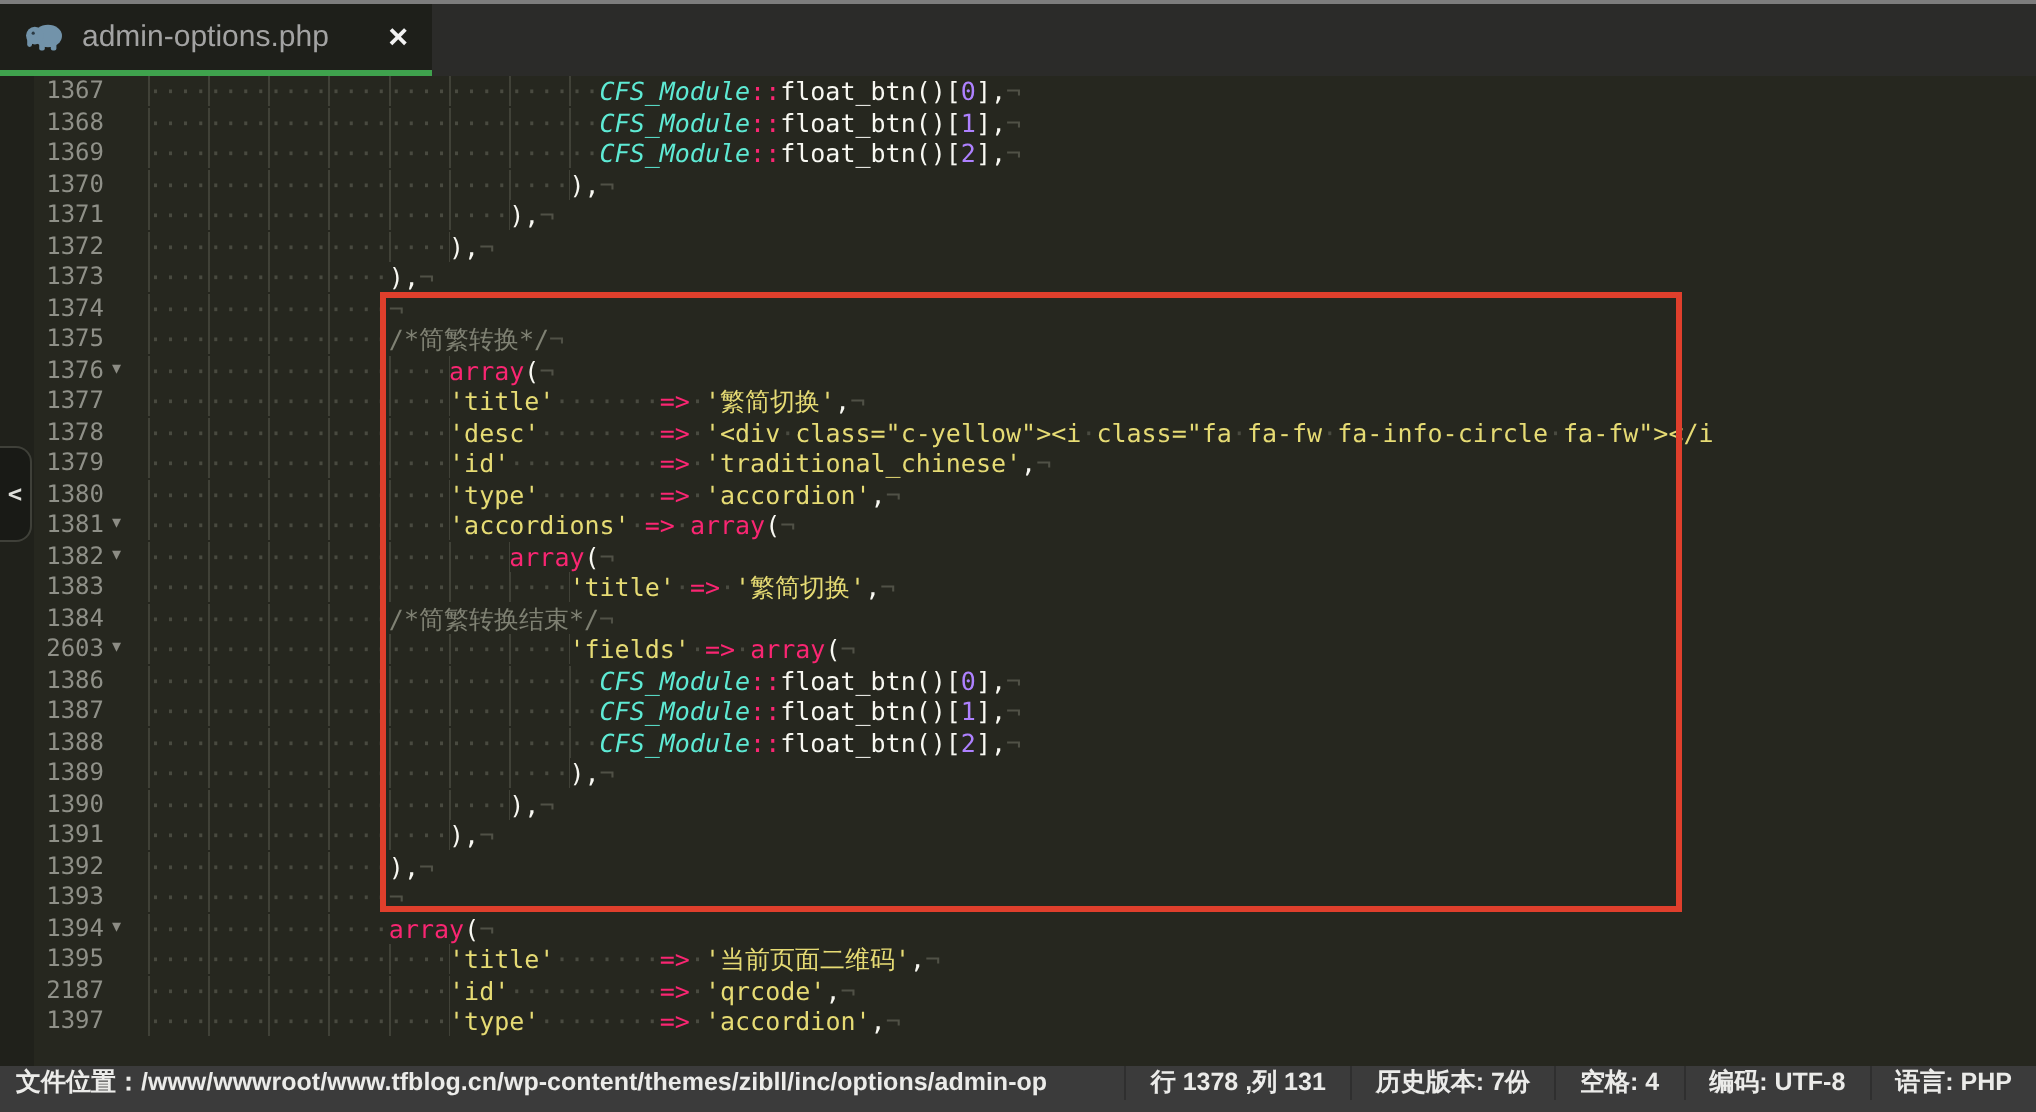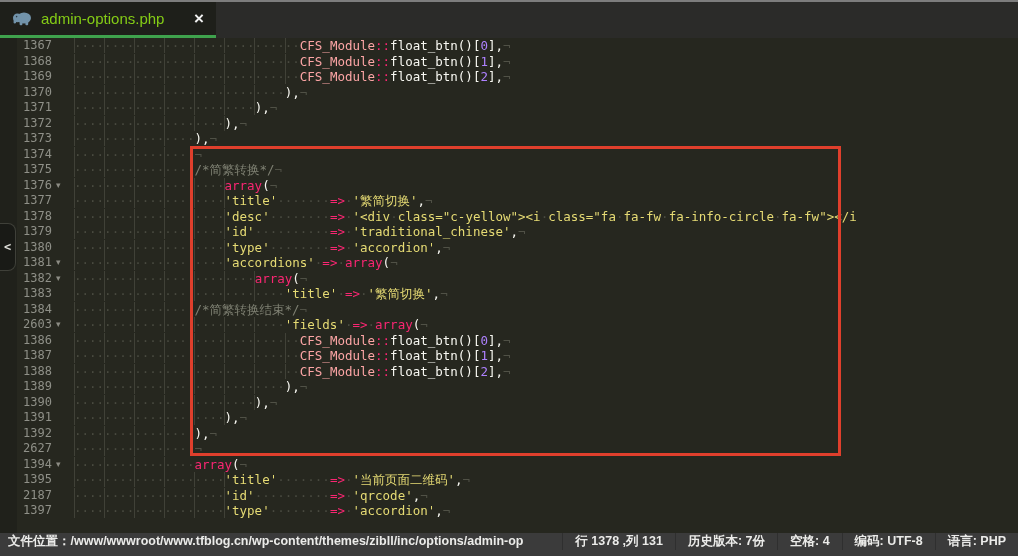--- a/index.html
+++ b/index.html
@@ -6,42 +6,42 @@
   .screen{position:relative;width:1018px;height:556px;overflow:hidden;
           background:#26271f;font-family:"Liberation Sans",sans-serif;}
 
   
   .topline{position:absolute;left:0;top:0;width:100%;height:2px;background:#7d7d7d;z-index:3;}
   .tabbar{position:absolute;left:0;top:2px;width:100%;height:36px;background:#2b2b29;z-index:2;}
   .tab{position:absolute;left:0;top:0;width:196px;height:33px;background:#1e1f1a;
        border-bottom:3px solid #3fa24d;display:flex;align-items:center;padding:0 10px;
        box-sizing:content-box;cursor:pointer;}
   .tab .ticon{width:20px;height:15px;flex:none;margin-left:2px;}
-  .tab .ttitle{color:#84cc16;font-size:15px;margin-left:9px;white-space:nowrap;}
+  .tab .ttitle{color:#a3a3a3;font-size:15px;margin-left:9px;white-space:nowrap;}
   .tab .tclose{margin-left:auto;color:#f2f2f2;font-size:17px;font-weight:bold;line-height:1;
        padding:0 2px;cursor:pointer;}
 
   
   .editor{position:absolute;left:0;top:38px;right:0;bottom:23px;background:#26271f;overflow:hidden;}
   .gutstrip{position:absolute;left:0;top:0;width:17px;height:100%;background:#20211b;}
   .lines{position:absolute;left:0;top:0;right:0;}
   .row{display:flex;height:15.5px;line-height:15.5px;white-space:pre;
        font-family:"DejaVu Sans Mono",monospace;font-size:12.5px;color:#f8f8f2;}
   .row.cur{background:#1e1f19;}
   .num{width:52px;flex:none;text-align:right;color:#8f9088;font-size:12px;z-index:1;}
   .fold{width:22px;flex:none;color:#8c8c84;font-size:9px;padding-left:4px;box-sizing:border-box;
         font-family:"DejaVu Sans",sans-serif;cursor:pointer;}
   .codeln{flex:1;}
   .ind{color:#494a40;
        background-image:repeating-linear-gradient(to right,rgba(125,126,112,.30) 0 1px,transparent 1px 30.08px);}
   .d{color:#494a40;}
   .e{color:#505146;}
   .y{color:#e6db74;}
   .p{color:#f92672;}
-  .c{color:#fca5a5;}
+  .c{color:#5eead4;font-style:italic;}
   .w{color:#f8f8f2;}
   .n{color:#ae81ff;}
   .g{color:#7f8173;}
   .caret{display:inline-block;width:0;height:13px;border-left:2px solid #f6f6f0;
          vertical-align:-2px;margin-right:-1px;}
 
   
   .annot{position:absolute;left:190px;top:108px;width:651px;height:310px;
          border:3px solid #df3f2c;box-sizing:border-box;z-index:10;pointer-events:none;}
 
@@ -103,21 +103,21 @@
         <div class="row"><span class="num">1383</span><span class="fold"></span><span class="codeln"><span class="ind">····························</span><span class="y">'title'</span><span class="w"><span class="d">·</span></span><span class="p">=&gt;</span><span class="w"><span class="d">·</span></span><span class="y">'繁简切换'</span><span class="w">,</span><span class="e">¬</span></span></div>
         <div class="row"><span class="num">1384</span><span class="fold"></span><span class="codeln"><span class="ind">················</span><span class="g">/*简繁转换结束*/</span><span class="e">¬</span></span></div>
         <div class="row"><span class="num">2603</span><span class="fold">▾</span><span class="codeln"><span class="ind">····························</span><span class="y">'fields'</span><span class="w"><span class="d">·</span></span><span class="p">=&gt;</span><span class="w"><span class="d">·</span></span><span class="p">array</span><span class="w">(</span><span class="e">¬</span></span></div>
         <div class="row"><span class="num">1386</span><span class="fold"></span><span class="codeln"><span class="ind">······························</span><span class="c">CFS_Module</span><span class="p">::</span><span class="w">float_btn()[</span><span class="n">0</span><span class="w">],</span><span class="e">¬</span></span></div>
         <div class="row"><span class="num">1387</span><span class="fold"></span><span class="codeln"><span class="ind">······························</span><span class="c">CFS_Module</span><span class="p">::</span><span class="w">float_btn()[</span><span class="n">1</span><span class="w">],</span><span class="e">¬</span></span></div>
         <div class="row"><span class="num">1388</span><span class="fold"></span><span class="codeln"><span class="ind">······························</span><span class="c">CFS_Module</span><span class="p">::</span><span class="w">float_btn()[</span><span class="n">2</span><span class="w">],</span><span class="e">¬</span></span></div>
         <div class="row"><span class="num">1389</span><span class="fold"></span><span class="codeln"><span class="ind">····························</span><span class="w">),</span><span class="e">¬</span></span></div>
         <div class="row"><span class="num">1390</span><span class="fold"></span><span class="codeln"><span class="ind">························</span><span class="w">),</span><span class="e">¬</span></span></div>
         <div class="row"><span class="num">1391</span><span class="fold"></span><span class="codeln"><span class="ind">····················</span><span class="w">),</span><span class="e">¬</span></span></div>
         <div class="row"><span class="num">1392</span><span class="fold"></span><span class="codeln"><span class="ind">················</span><span class="w">),</span><span class="e">¬</span></span></div>
-        <div class="row"><span class="num">2627</span><span class="fold"></span><span class="codeln"><span class="ind">················</span><span class="e">¬</span></span></div>
+        <div class="row"><span class="num">1393</span><span class="fold"></span><span class="codeln"><span class="ind">················</span><span class="e">¬</span></span></div>
         <div class="row"><span class="num">1394</span><span class="fold">▾</span><span class="codeln"><span class="ind">················</span><span class="p">array</span><span class="w">(</span><span class="e">¬</span></span></div>
         <div class="row"><span class="num">1395</span><span class="fold"></span><span class="codeln"><span class="ind">····················</span><span class="y">'title'</span><span class="w"><span class="d">·······</span></span><span class="p">=&gt;</span><span class="w"><span class="d">·</span></span><span class="y">'当前页面二维码'</span><span class="w">,</span><span class="e">¬</span></span></div>
         <div class="row"><span class="num">2187</span><span class="fold"></span><span class="codeln"><span class="ind">····················</span><span class="y">'id'</span><span class="w"><span class="d">··········</span></span><span class="p">=&gt;</span><span class="w"><span class="d">·</span></span><span class="y">'qrcode'</span><span class="w">,</span><span class="e">¬</span></span></div>
         <div class="row"><span class="num">1397</span><span class="fold"></span><span class="codeln"><span class="ind">····················</span><span class="y">'type'</span><span class="w"><span class="d">········</span></span><span class="p">=&gt;</span><span class="w"><span class="d">·</span></span><span class="y">'accordion'</span><span class="w">,</span><span class="e">¬</span></span></div>
       </div>
     <div class="annot"></div>
     <div class="handle">
       <span>&lt;</span>
     </div>
   </div>

